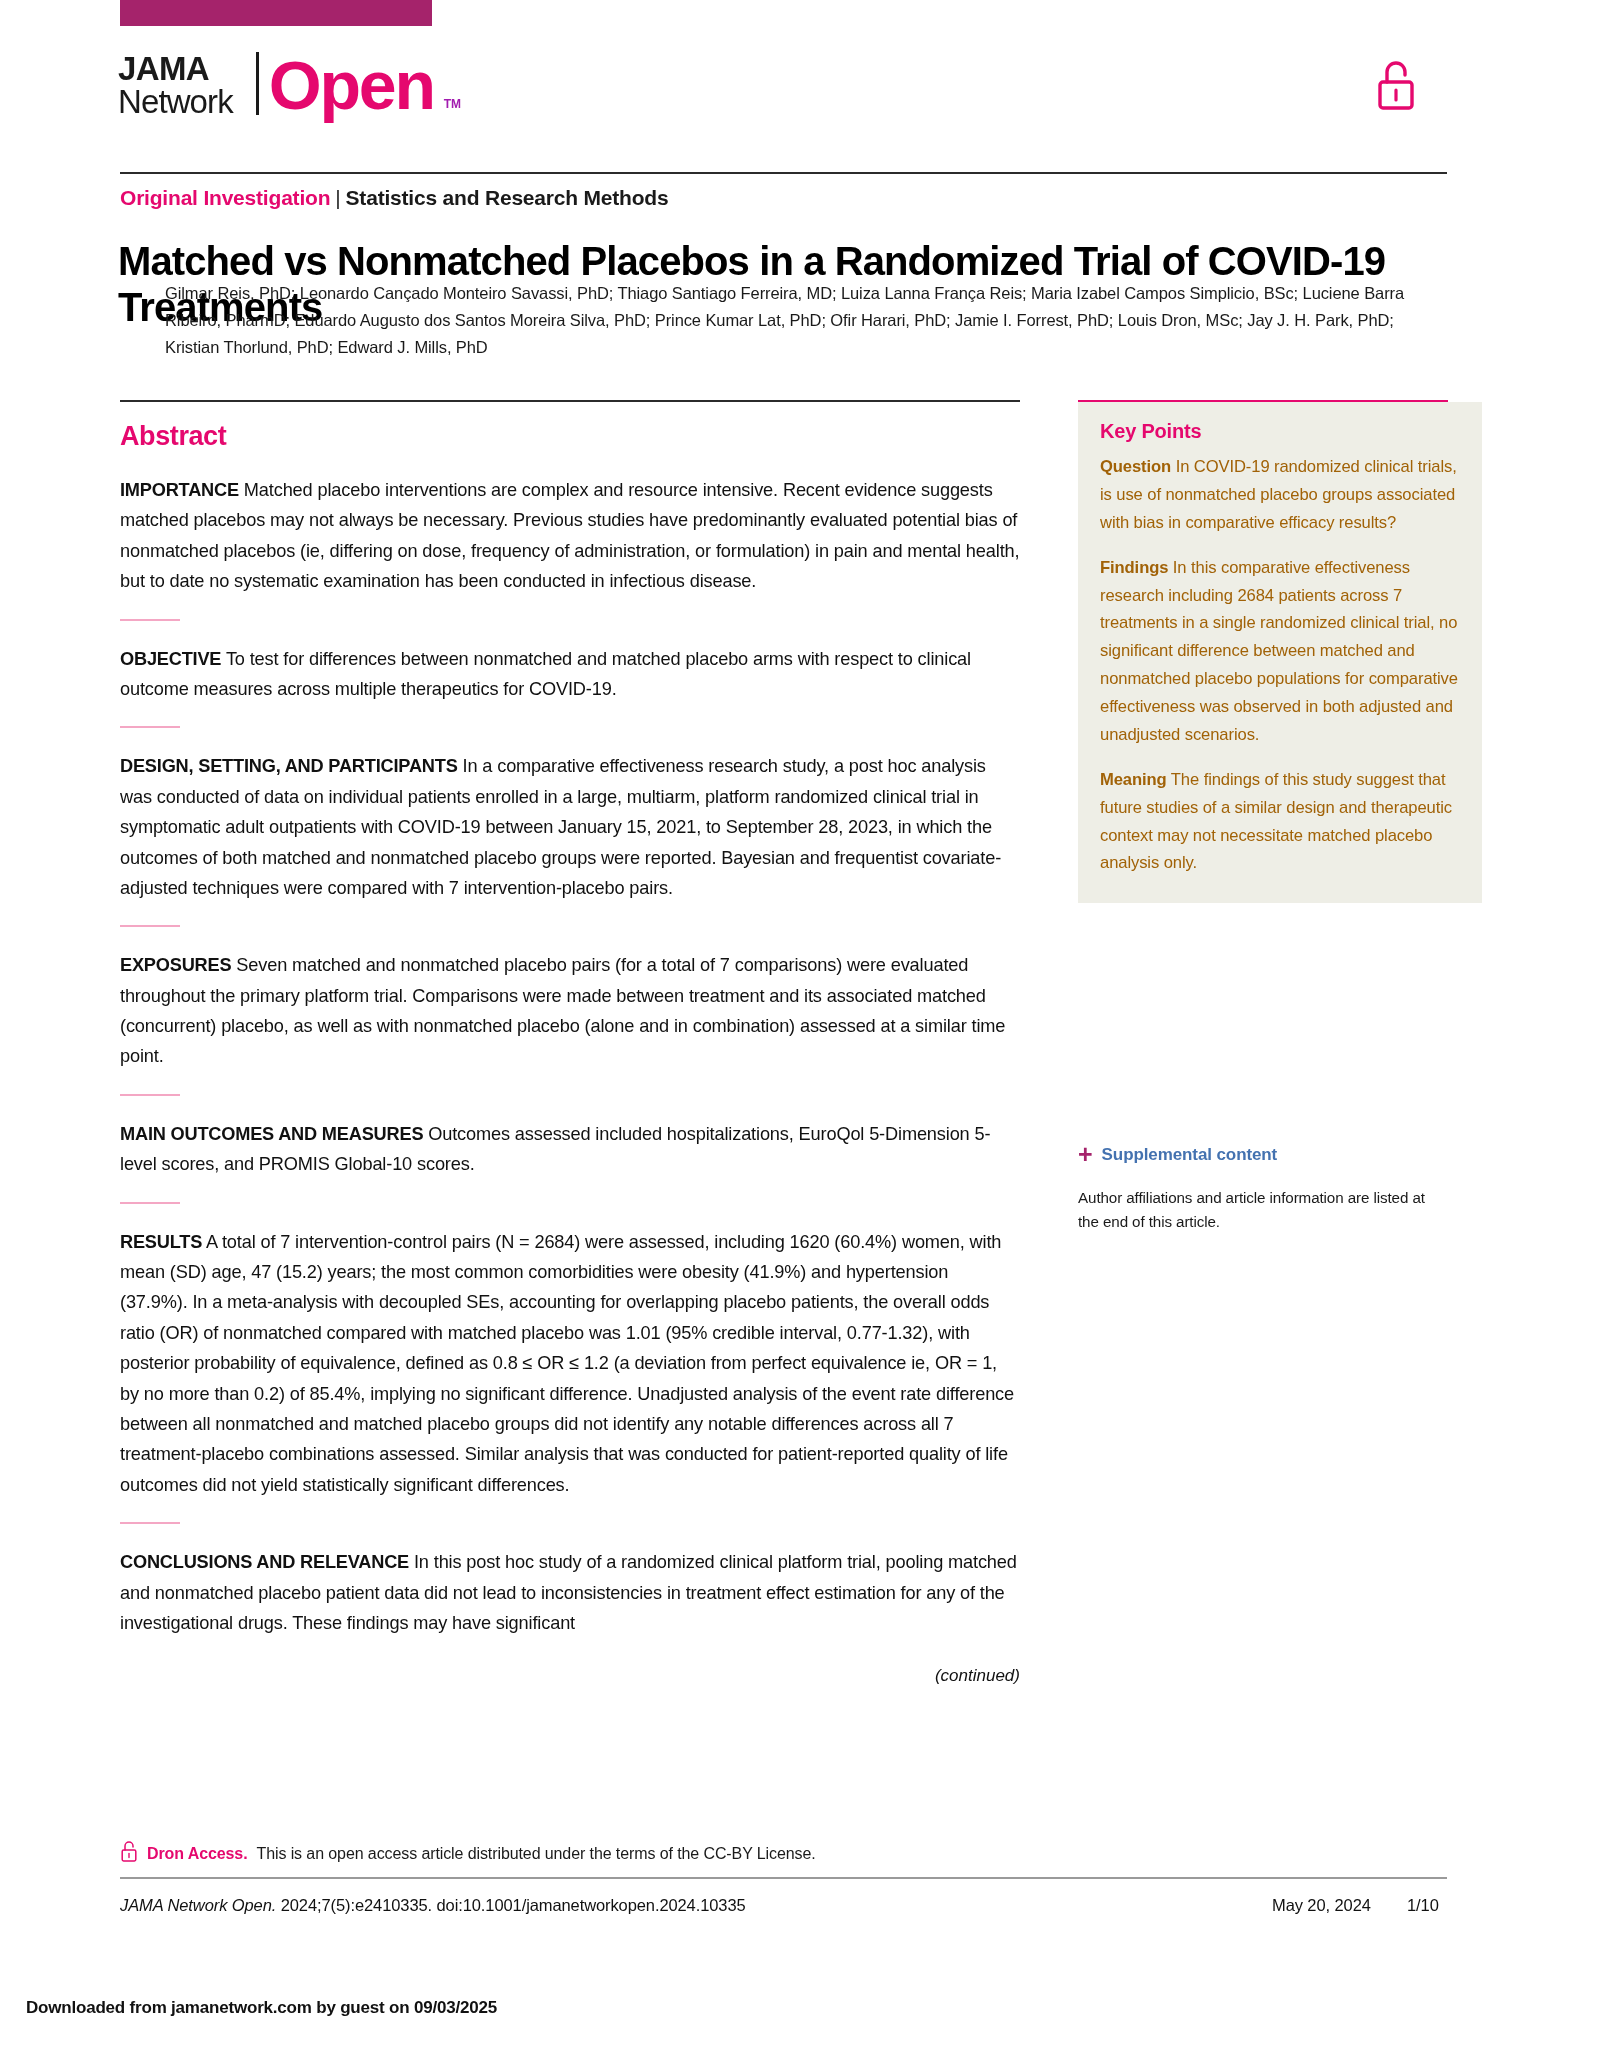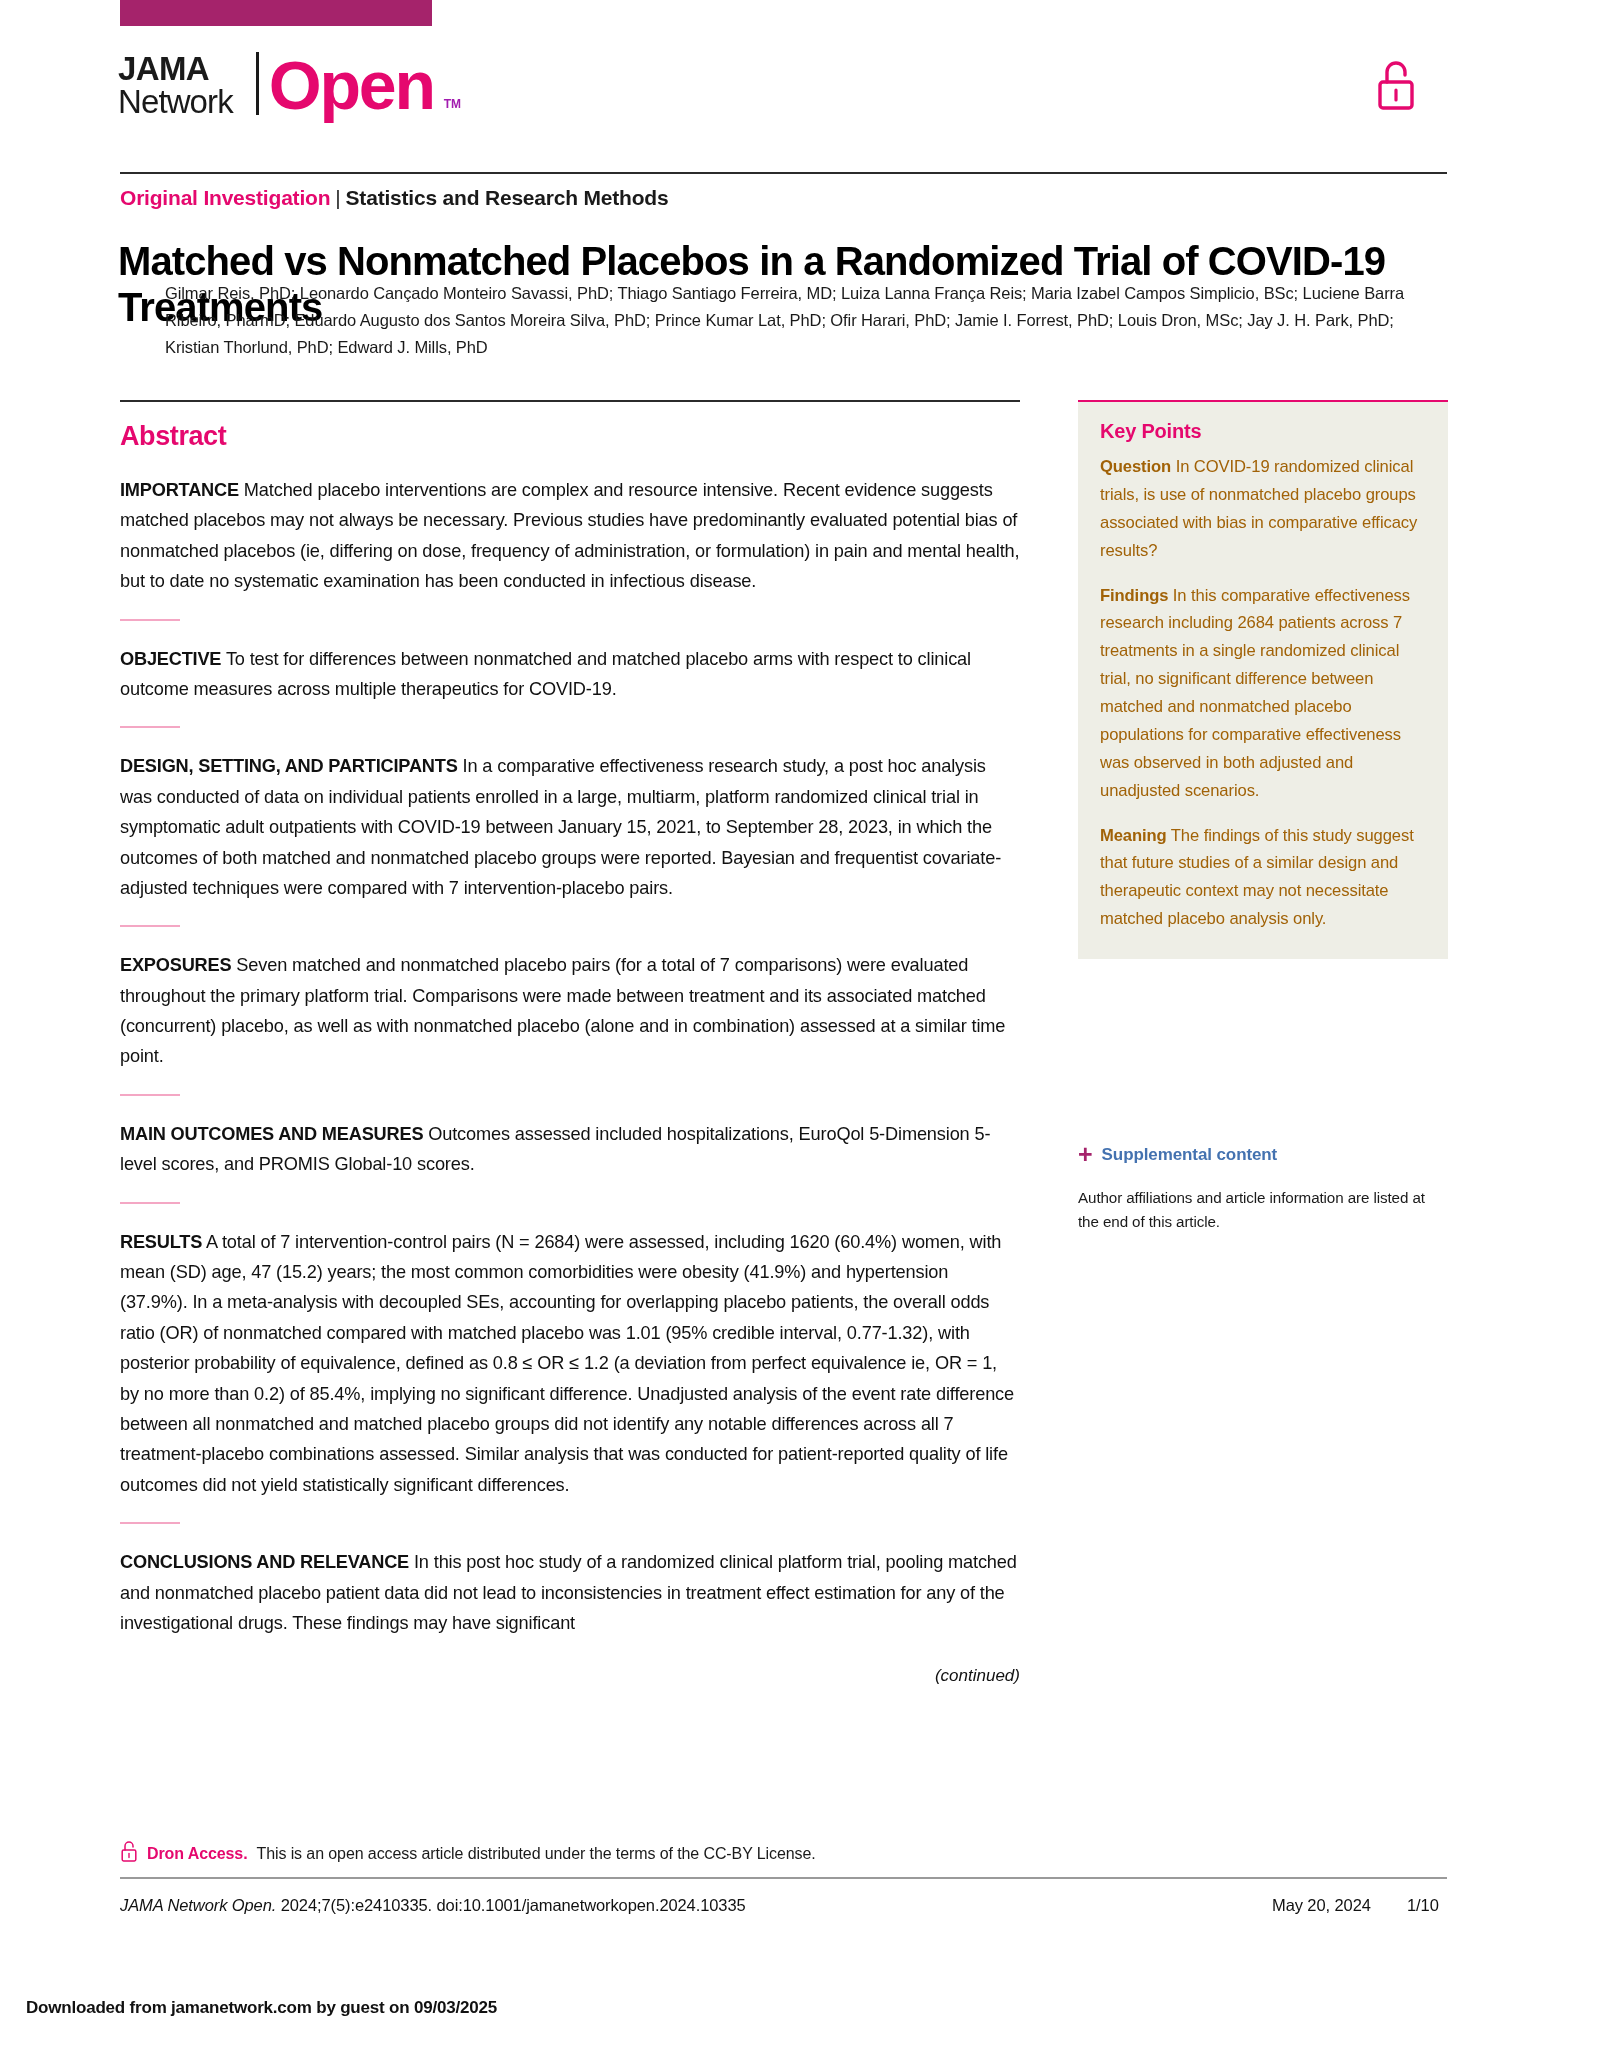--- a/index.html
+++ b/index.html
@@ -202,21 +202,21 @@
   }
   .kp-rule {
     width: 370px;
     height: 2px;
     background: #e5086e;
   }
   .kp-box {
     background: #eeeee6;
     padding: 18px 22px 26px 22px;
     box-sizing: border-box;
-    width: 370px;
+    width: 404px;
   }
   .kp-title {
     font-size: 20px;
     font-weight: bold;
     color: #e5086e;
     margin-bottom: 10px;
     letter-spacing: -0.2px;
   }
   .kp-block {
     font-size: 16.6px;

